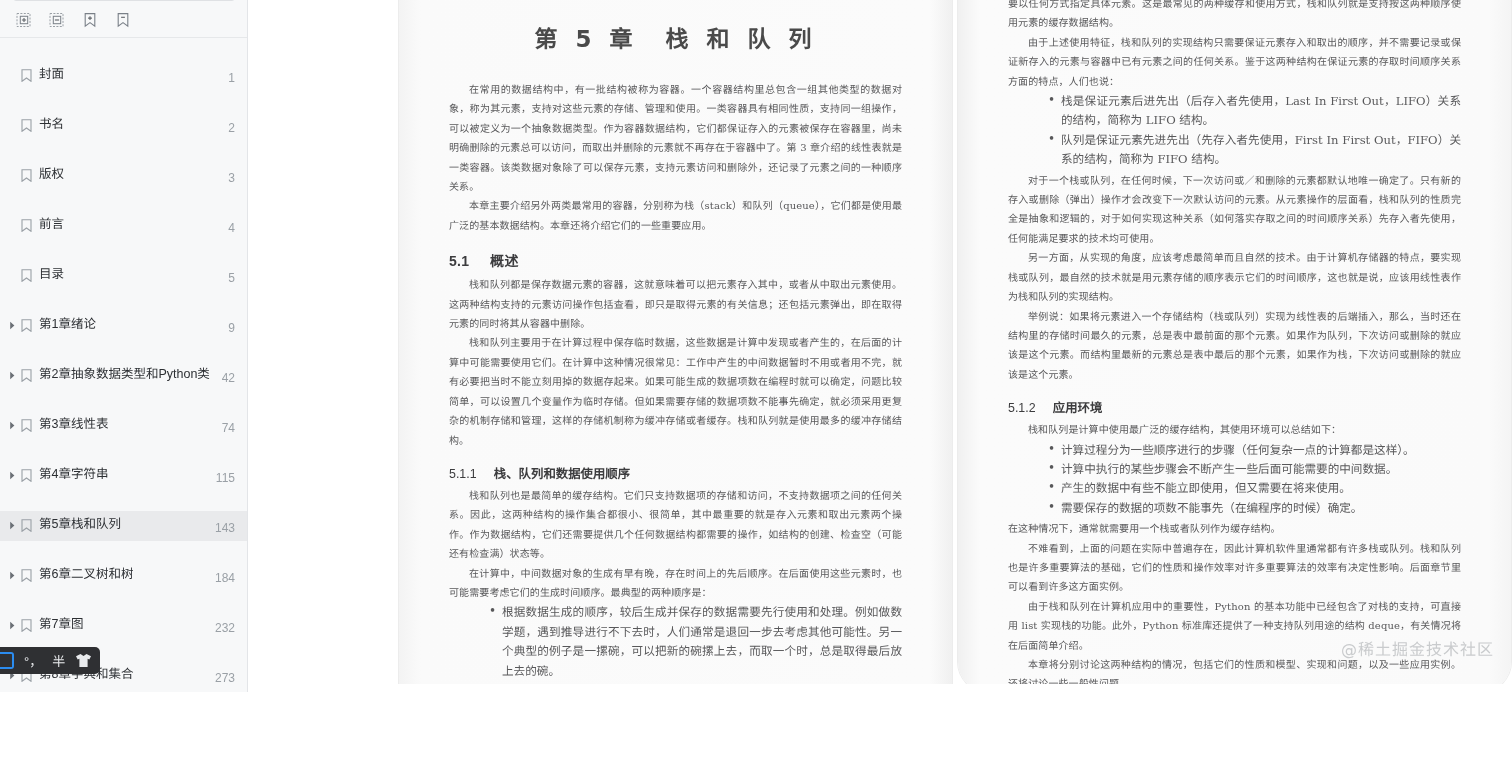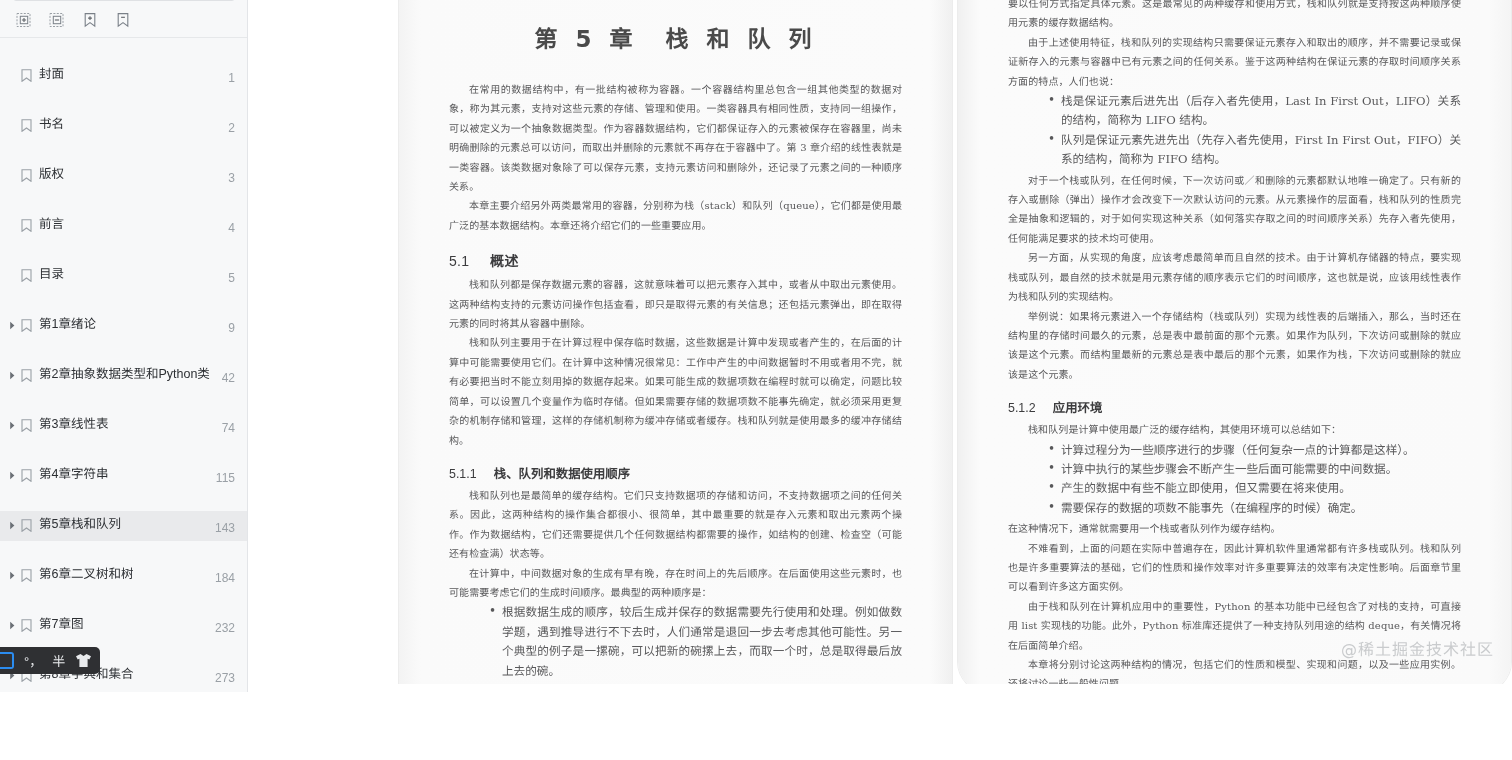--- a/index.html
+++ b/index.html
@@ -225,21 +225,21 @@
   }
   .p.noindent { text-indent: 0; }
   .h2 {
     font-size: 14px;
     color: #3c3c3e;
     font-weight: 700;
     margin: 15px 0 5px 0;
     font-family: "DejaVu Sans", "Liberation Sans", sans-serif;
     letter-spacing: 0.3px;
   }
-  .h2 .num { font-weight: 400; font-family: "Liberation Sans", sans-serif; }
+  .h2 .num { font-weight: 700; font-family: "Liberation Sans", sans-serif; }
   .h3 {
     font-size: 12.4px;
     color: #3c3c3e;
     font-weight: 700;
     margin: 14px 0 4px 0;
     font-family: "DejaVu Sans", "Liberation Sans", sans-serif;
   }
   .h3 .num { font-weight: 400; font-family: "Liberation Sans", sans-serif; }
   ul.doc-ul {
     margin: 1px 0 1px 0;

